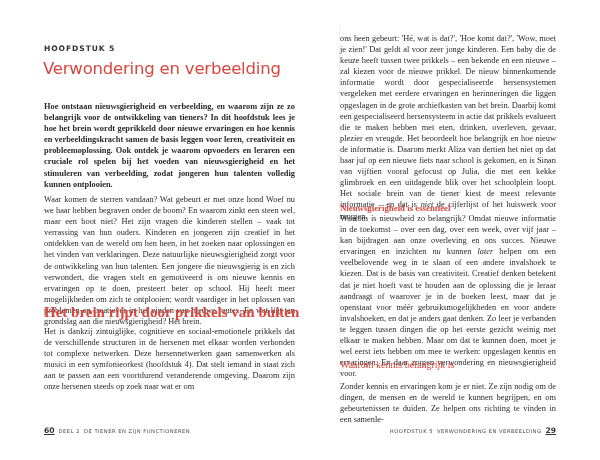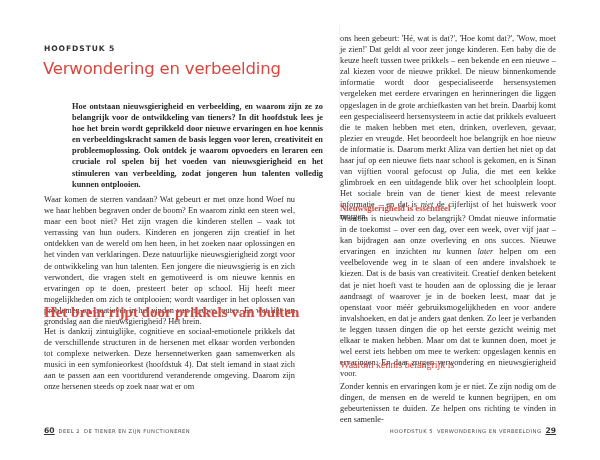--- a/index.html
+++ b/index.html
@@ -15,21 +15,21 @@
   .chapter-label {
     position: absolute; left: 44px; top: 44px; font-family: "DejaVu Sans", sans-serif;
     font-size: 7.6px; letter-spacing: 0.9px; color: #333; font-weight: bold;
   }
   .chapter-title {
     position: absolute; left: 43px; top: 59px; font-family: "DejaVu Sans", sans-serif;
     font-size: 16.5px; color: #d9463d; letter-spacing: -0.2px; white-space: nowrap;
   }
   .text { position: absolute; font-size: 8.35px; line-height: 11.1px; text-align: justify; }
   .text p { margin: 0; }
-  .intro { left: 44px; top: 101px; width: 251px; font-weight: bold; margin-left: 28px; }
+  .intro { left: 44px; top: 101px; width: 251px; font-weight: bold; }
   .lbody1 { left: 44px; top: 194px; width: 251px; }
   .lhead1 { position: absolute; left: 44px; top: 304px; font-size: 15px; font-weight: bold; color: #d9463d; white-space: nowrap; }
   .lbody2 { left: 44px; top: 326px; width: 251px; }
 
   .rbody1 { left: 40px; top: 33px; width: 216px; }
   .rhead1 { position: absolute; left: 40px; top: 203px; font-size: 8.8px; font-weight: bold; color: #d9463d; white-space: nowrap; }
   .rbody2 { left: 40px; top: 213px; width: 216px; }
   .rhead2 { position: absolute; left: 40px; top: 359px; font-size: 10px; font-weight: normal; color: #d9463d; white-space: nowrap; }
   .rbody3 { left: 40px; top: 381px; width: 216px; }
 

